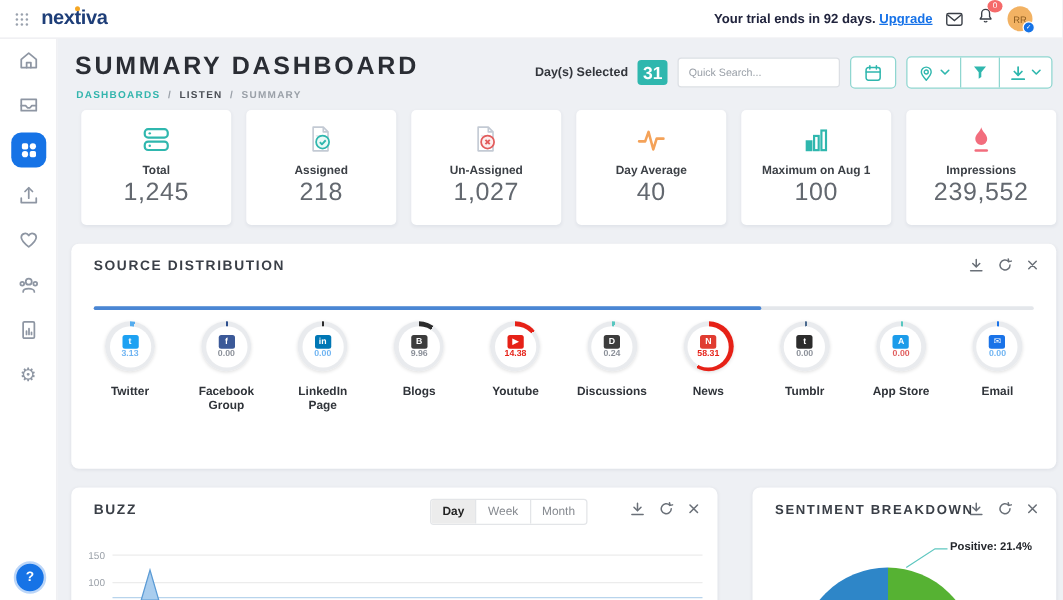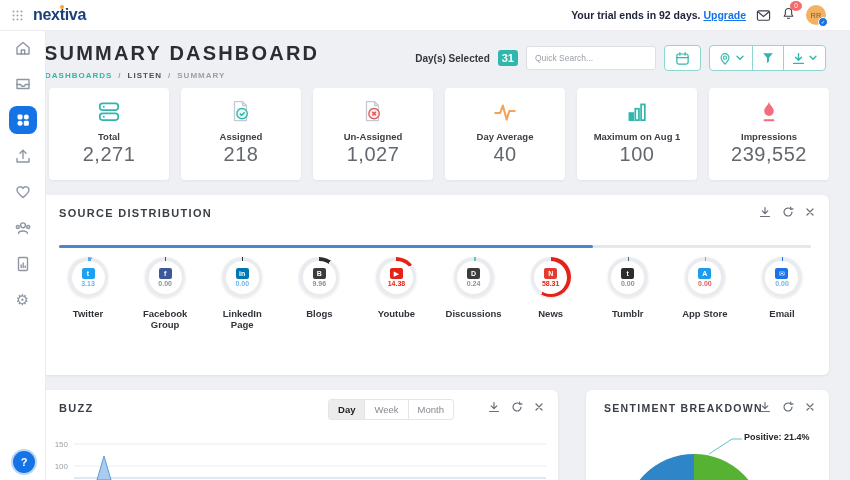--- a/index.html
+++ b/index.html
@@ -27,29 +27,29 @@
   .sidebar{position:absolute;left:0;top:30px;width:45px;height:450px;background:#fff;border-right:1px solid #ececf0;z-index:20;}
   .side-item{width:45px;height:36px;display:flex;align-items:center;justify-content:center;cursor:pointer;}
   .side-item svg{stroke:#8e96a3;fill:none;stroke-width:1.4;stroke-linecap:round;stroke-linejoin:round;}
   .side-active{width:28px;height:28px;margin:4px auto;background:#1673e6;border-radius:8px;
     display:flex;align-items:center;justify-content:center;cursor:pointer;}
   .gear{font-size:15px;color:#8e96a3;cursor:pointer;text-align:center;}
   .help{position:absolute;left:11px;top:419px;width:22px;height:22px;border-radius:50%;background:#1673e6;
     border:2px solid #bcd6f8;color:#fff;font-weight:bold;font-size:11px;display:flex;align-items:center;justify-content:center;cursor:pointer;}
 
   
-  .main{position:absolute;left:29px;top:30px;width:805px;height:348px;}
+  .main{position:absolute;left:45px;top:30px;width:805px;height:348px;}
   .page-title{position:absolute;left:15px;top:12px;font-size:20px;font-weight:600;letter-spacing:2.2px;color:#2a2d34;}
   .crumbs{position:absolute;left:16px;top:41px;font-size:8px;letter-spacing:1px;font-weight:bold;color:#9aa0a8;display:flex;gap:6px;}
   .crumb-link{color:#33b5ad;cursor:pointer;}
   .crumb-mid{color:#4a4e55;cursor:pointer;}
 
   .controls{position:absolute;right:8px;top:16px;height:24px;display:flex;align-items:center;gap:8px;}
   .days-label{font-size:10px;font-weight:600;color:#33363c;}
-  .days-badge{background:#2fb7ae;color:#fff;font-size:11px;font-weight:bold;border-radius:3px;padding:2px 4px;}
+  .days-badge{background:#2fb7ae;color:#fff;font-size:14px;font-weight:bold;border-radius:3px;padding:2px 4px;}
   .qsearch{width:112px;height:22px;border:1px solid #dcdfe4;border-radius:3px;font-size:8.5px;padding:0 8px;
     color:#4a4e55;outline:none;font-family:inherit;}
   .qsearch::placeholder{color:#9aa0a8;}
   .tbtn{height:24px;border:1px solid #8fd6d0;border-radius:4px;background:#fff;display:flex;align-items:center;
     justify-content:center;padding:0 10px;cursor:pointer;}
   .btngroup{display:flex;border:1px solid #8fd6d0;border-radius:4px;background:#fff;height:24px;align-items:stretch;}
   .seg{display:flex;align-items:center;gap:4px;padding:0 8px;cursor:pointer;}
   .seg + .seg{border-left:1px solid #8fd6d0;}
   .teal-ic{stroke:#2fb7ae;fill:none;stroke-width:1.3;stroke-linecap:round;stroke-linejoin:round;}
 
@@ -236,21 +236,21 @@
     </div>
 
     <div class="card" style="left:20px">
       <svg width="28" height="26" viewBox="0 0 24 24" style="fill:none;stroke:#2fb7ae;stroke-width:1.6">
         <rect x="3.5" y="4" width="17" height="6.2" rx="2.5"></rect>
           <rect x="3.5" y="13.2" width="17" height="6.2" rx="2.5"></rect>
         <circle cx="7.2" cy="7.1" r="0.9" fill="#2fb7ae" stroke="none"></circle>
           <circle cx="7.2" cy="16.3" r="0.9" fill="#2fb7ae" stroke="none"></circle>
         </svg>
       <div class="clabel">Total</div>
-        <div class="cvalue">2,271</div>
+        <div class="cvalue">1,245</div>
     </div>
     <div class="card" style="left:152px">
       <svg width="28" height="26" viewBox="0 0 24 24" style="fill:none;stroke-linejoin:round">
         <path d="M6,2.5 h7.5 l3.5,3.5 V20 H6 z" stroke="#c3cad4" stroke-width="1.2"></path>
           <path d="M13.5,2.5 v3.5 h3.5" stroke="#c3cad4" stroke-width="1.2"></path>
         <path d="M8,9 h4 M8,11.5 h3" stroke="#dde2e9" stroke-width="1"></path>
         <circle cx="13" cy="13.5" r="4.8" fill="#eafaf7" stroke="#2fb7ae" stroke-width="1.3"></circle>
         <path d="M11,13.5 l1.5,1.7 l2.8,-3" stroke="#2fb7ae" stroke-width="1.4"></path>
         </svg>
       <div class="clabel">Assigned</div>

